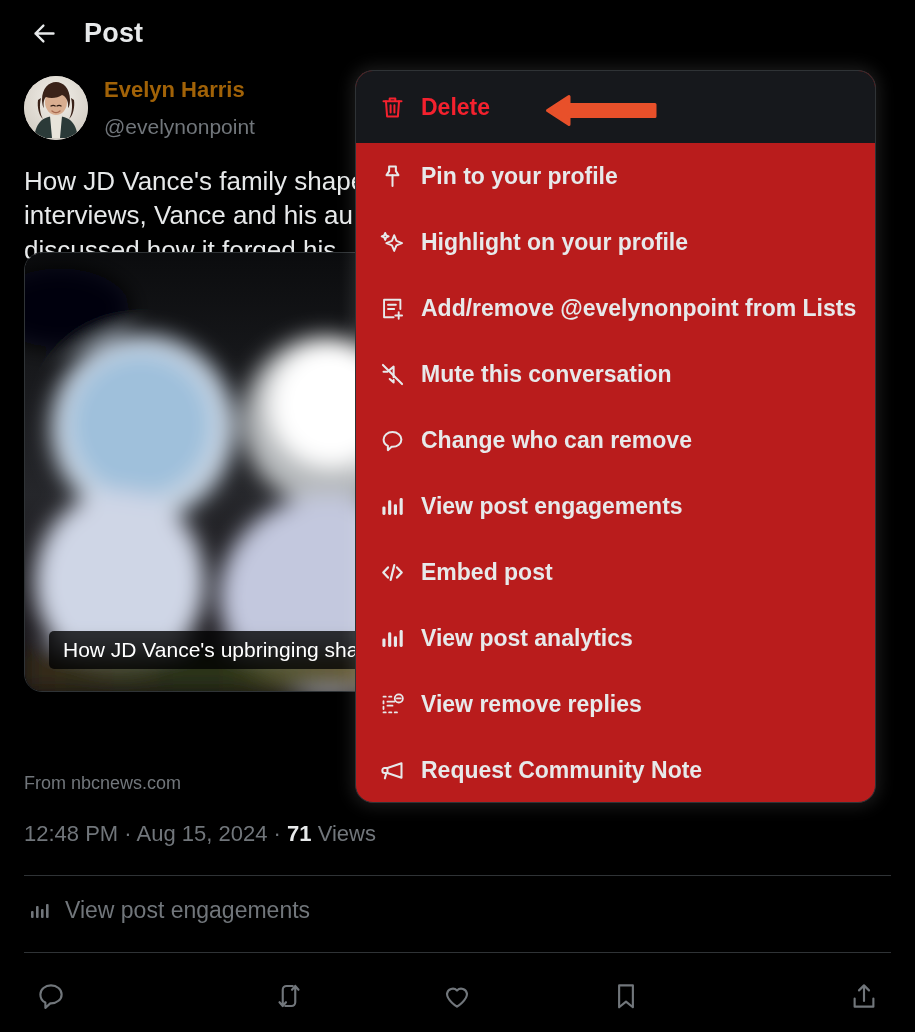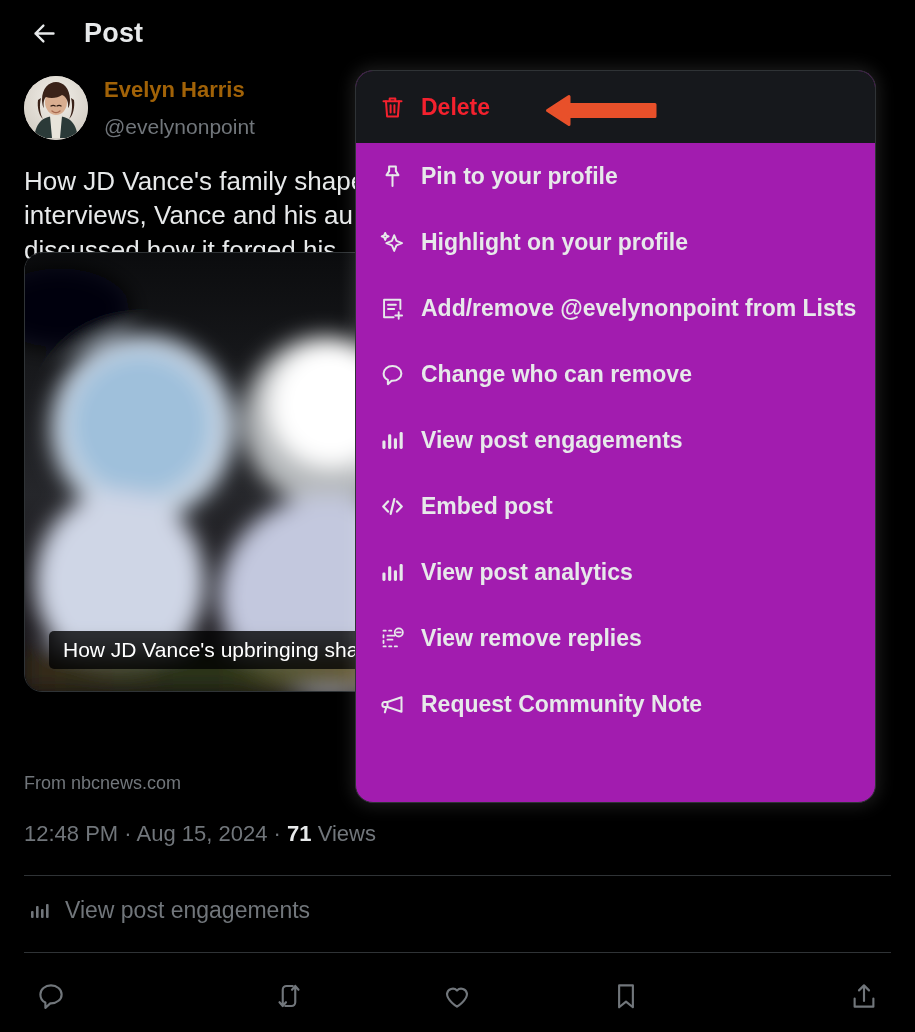--- a/index.html
+++ b/index.html
@@ -63,21 +63,21 @@
   .action-bar { position:absolute; left:0; top:960px; width:915px; height:72px; display:flex; align-items:center; }
   .action-btn { flex:1; display:flex; align-items:center; justify-content:center; }
   .action-btn:first-child { justify-content:flex-start; padding-left:36px; }
   .action-btn:last-child { justify-content:flex-end; padding-right:36px; }
   .action-btn svg { width:30px; height:30px; }
 
   
   .menu {
     position:absolute; left:355px; top:70px;
     width:521px; height:733px;
-    background:#a21caf;
+    background:#b91c1c;
     border:1px solid #2f3336;
     border-radius:18px;
     box-shadow:0 0 16px 4px rgba(255,255,255,.10);
     overflow:hidden;
   }
   .menu-item {
     display:flex; align-items:center;
     height:66px; padding-left:23px;
   }
   .menu-item .mi-icon { width:42px; flex:0 0 42px; display:flex; align-items:center; justify-content:flex-start; }
@@ -274,20 +274,30 @@
       <span class="mi-icon">
         <svg viewBox="0 0 24 24" fill="none" stroke="#e7e9ea" stroke-width="1.7" stroke-linecap="round" stroke-linejoin="round">
           <path d="M19 12.5V4.2H4.5v15.6H13"></path>
           <path d="M8 8.6h7M8 12.4h5.5"></path>
           <path d="M17.5 15.2v6M14.5 18.2h6"></path>
         </svg>
       </span>
       <span class="mi-label">Add/remove @evelynonpoint from Lists</span>
     </div>
 
+    <div class="menu-item">
+      <span class="mi-icon">
+        <svg viewBox="0 0 24 24" fill="none" stroke="#e7e9ea" stroke-width="1.8" stroke-linecap="round" stroke-linejoin="round">
+          <path d="M4 9.5h3.5L13 5v9.5"></path>
+            <path d="M13 17v2l-3.5-3"></path>
+          <path d="M3.5 3.5l17 17"></path>
+        </svg>
+      </span>
+      <span class="mi-label">Mute this conversation</span>
+    </div>
 
     <div class="menu-item">
       <span class="mi-icon">
         <svg viewBox="0 0 24 24" fill="none" stroke="#e7e9ea" stroke-width="1.8" stroke-linejoin="round">
           <path d="M12 4.5c4.4 0 7.9 2.9 7.9 6.6 0 3.6-3.5 6.5-7.9 6.5h-.8l-3.3 3v-3.8C5.4 15.7 4.1 13.5 4.1 11.1 4.1 7.4 7.6 4.5 12 4.5z"></path>
         </svg>
       </span>
       <span class="mi-label">Change who can remove</span>
     </div>
 

